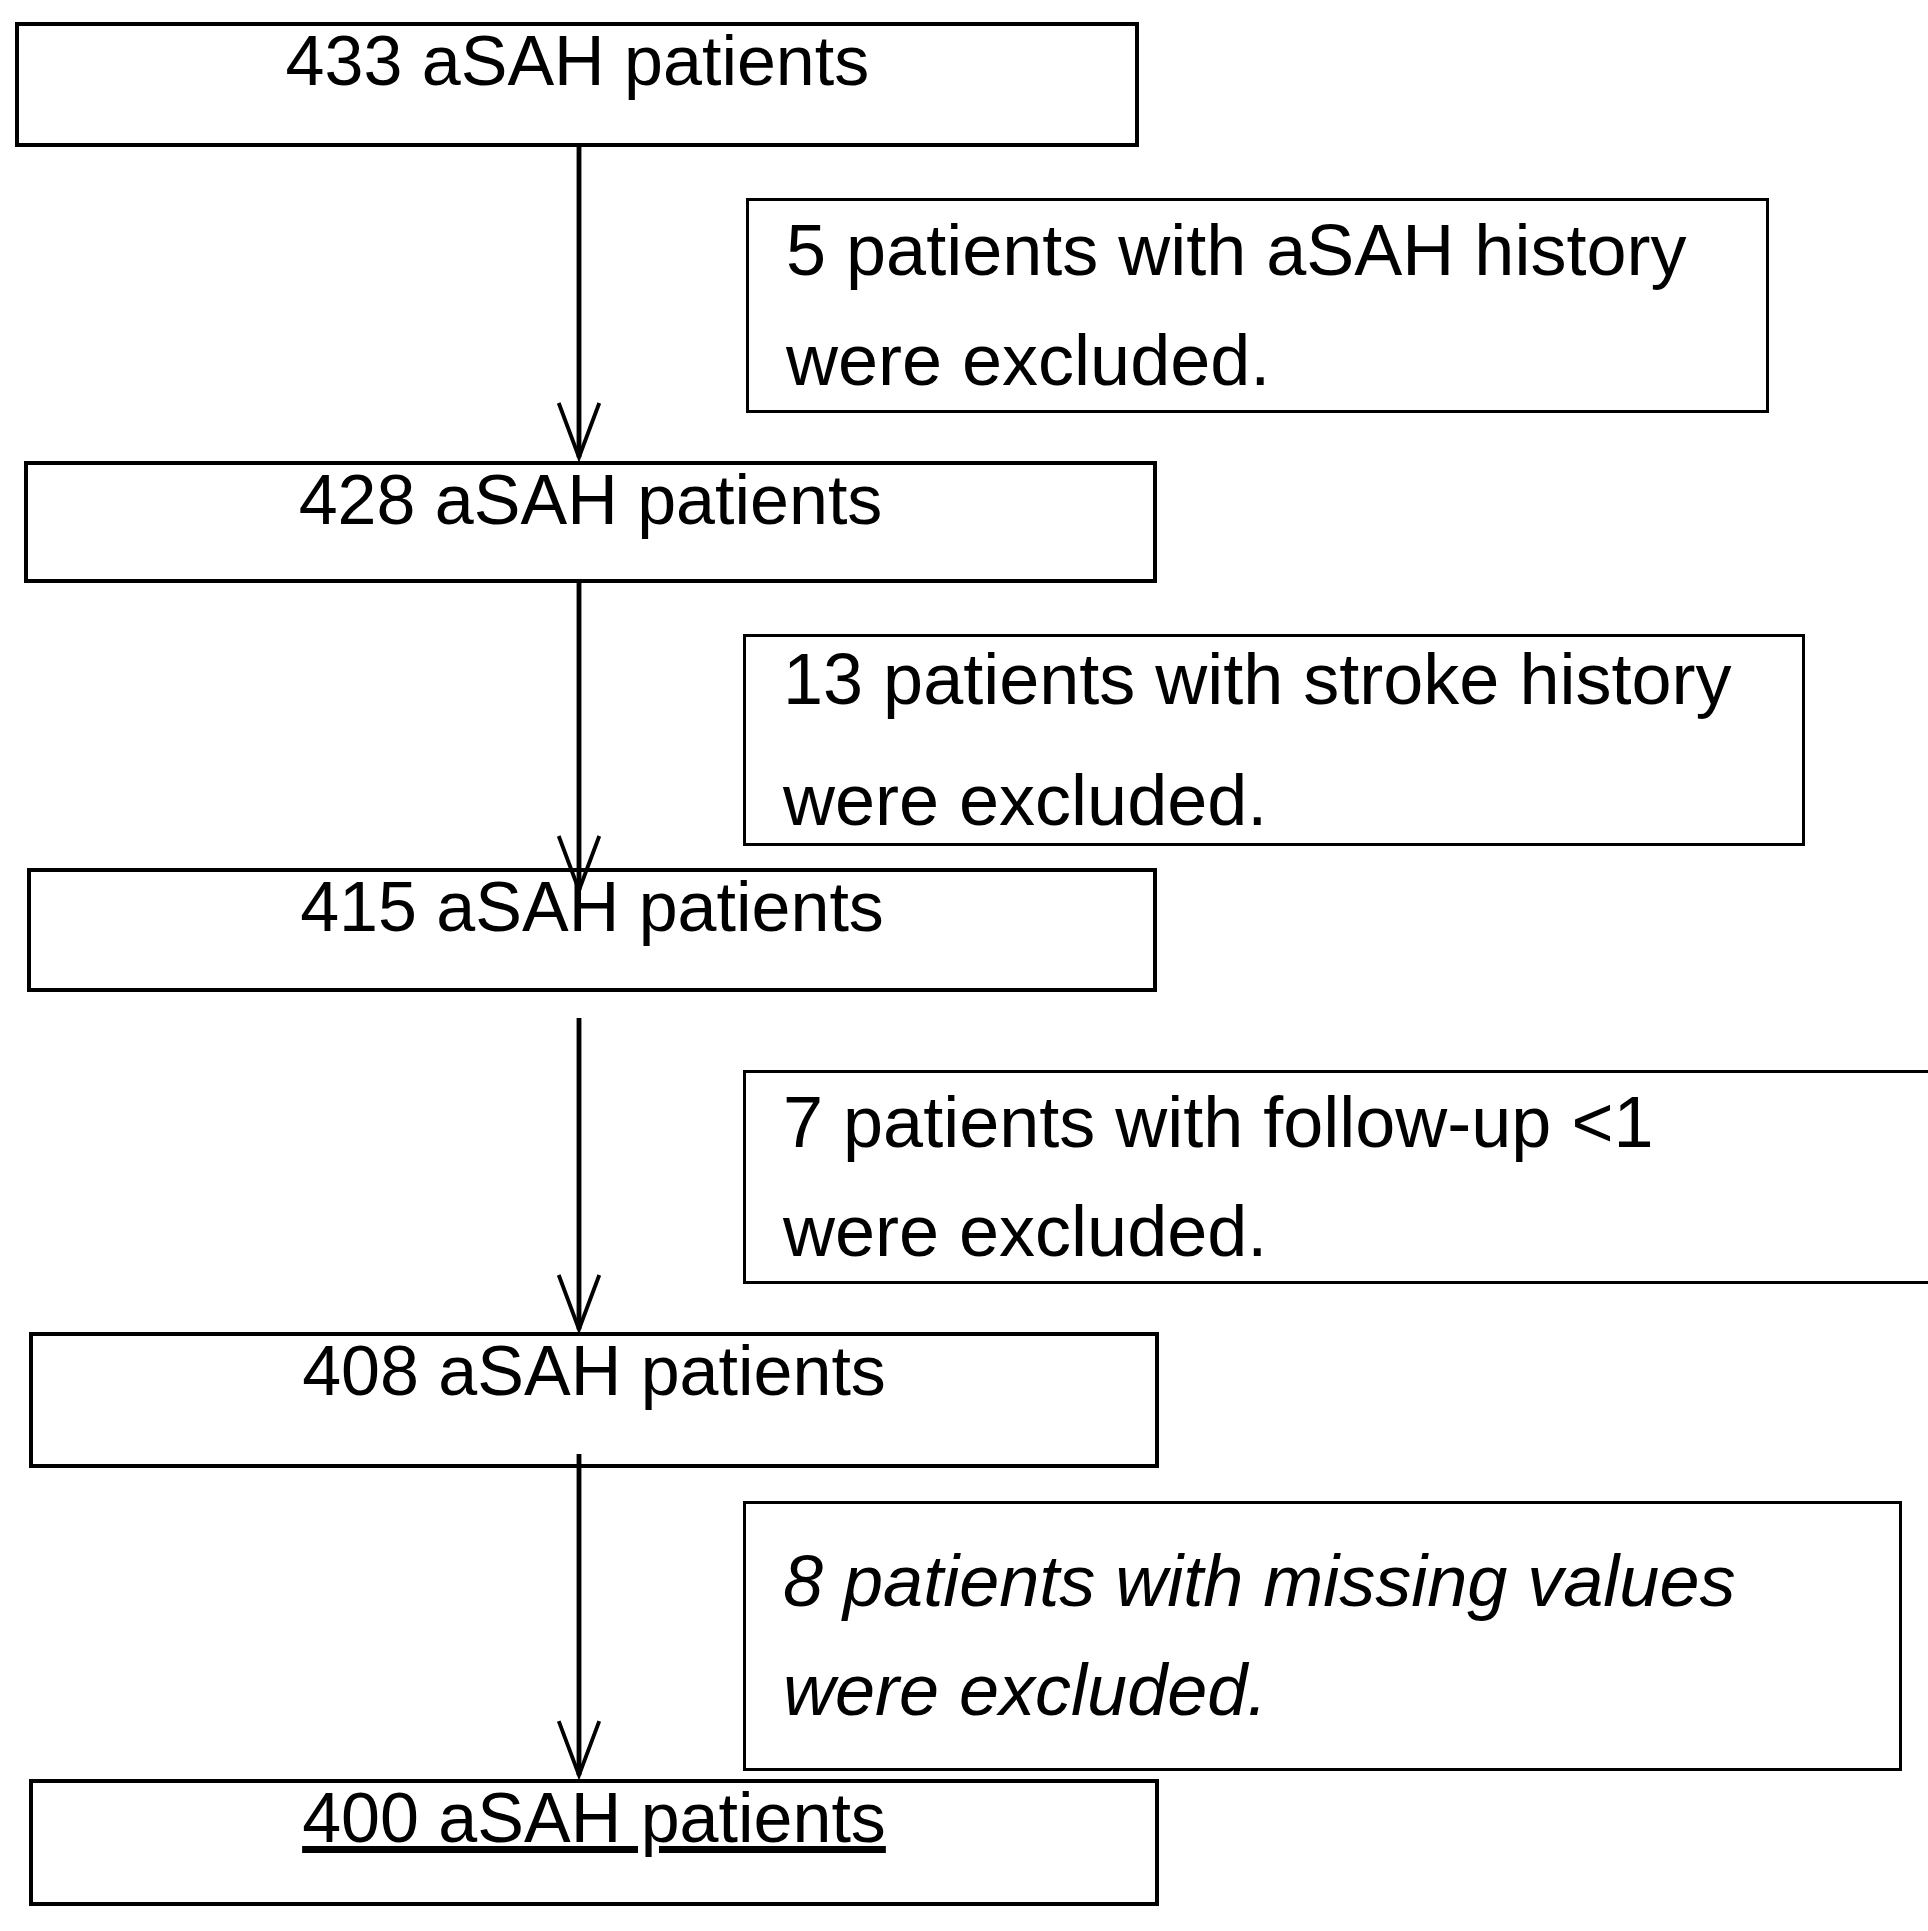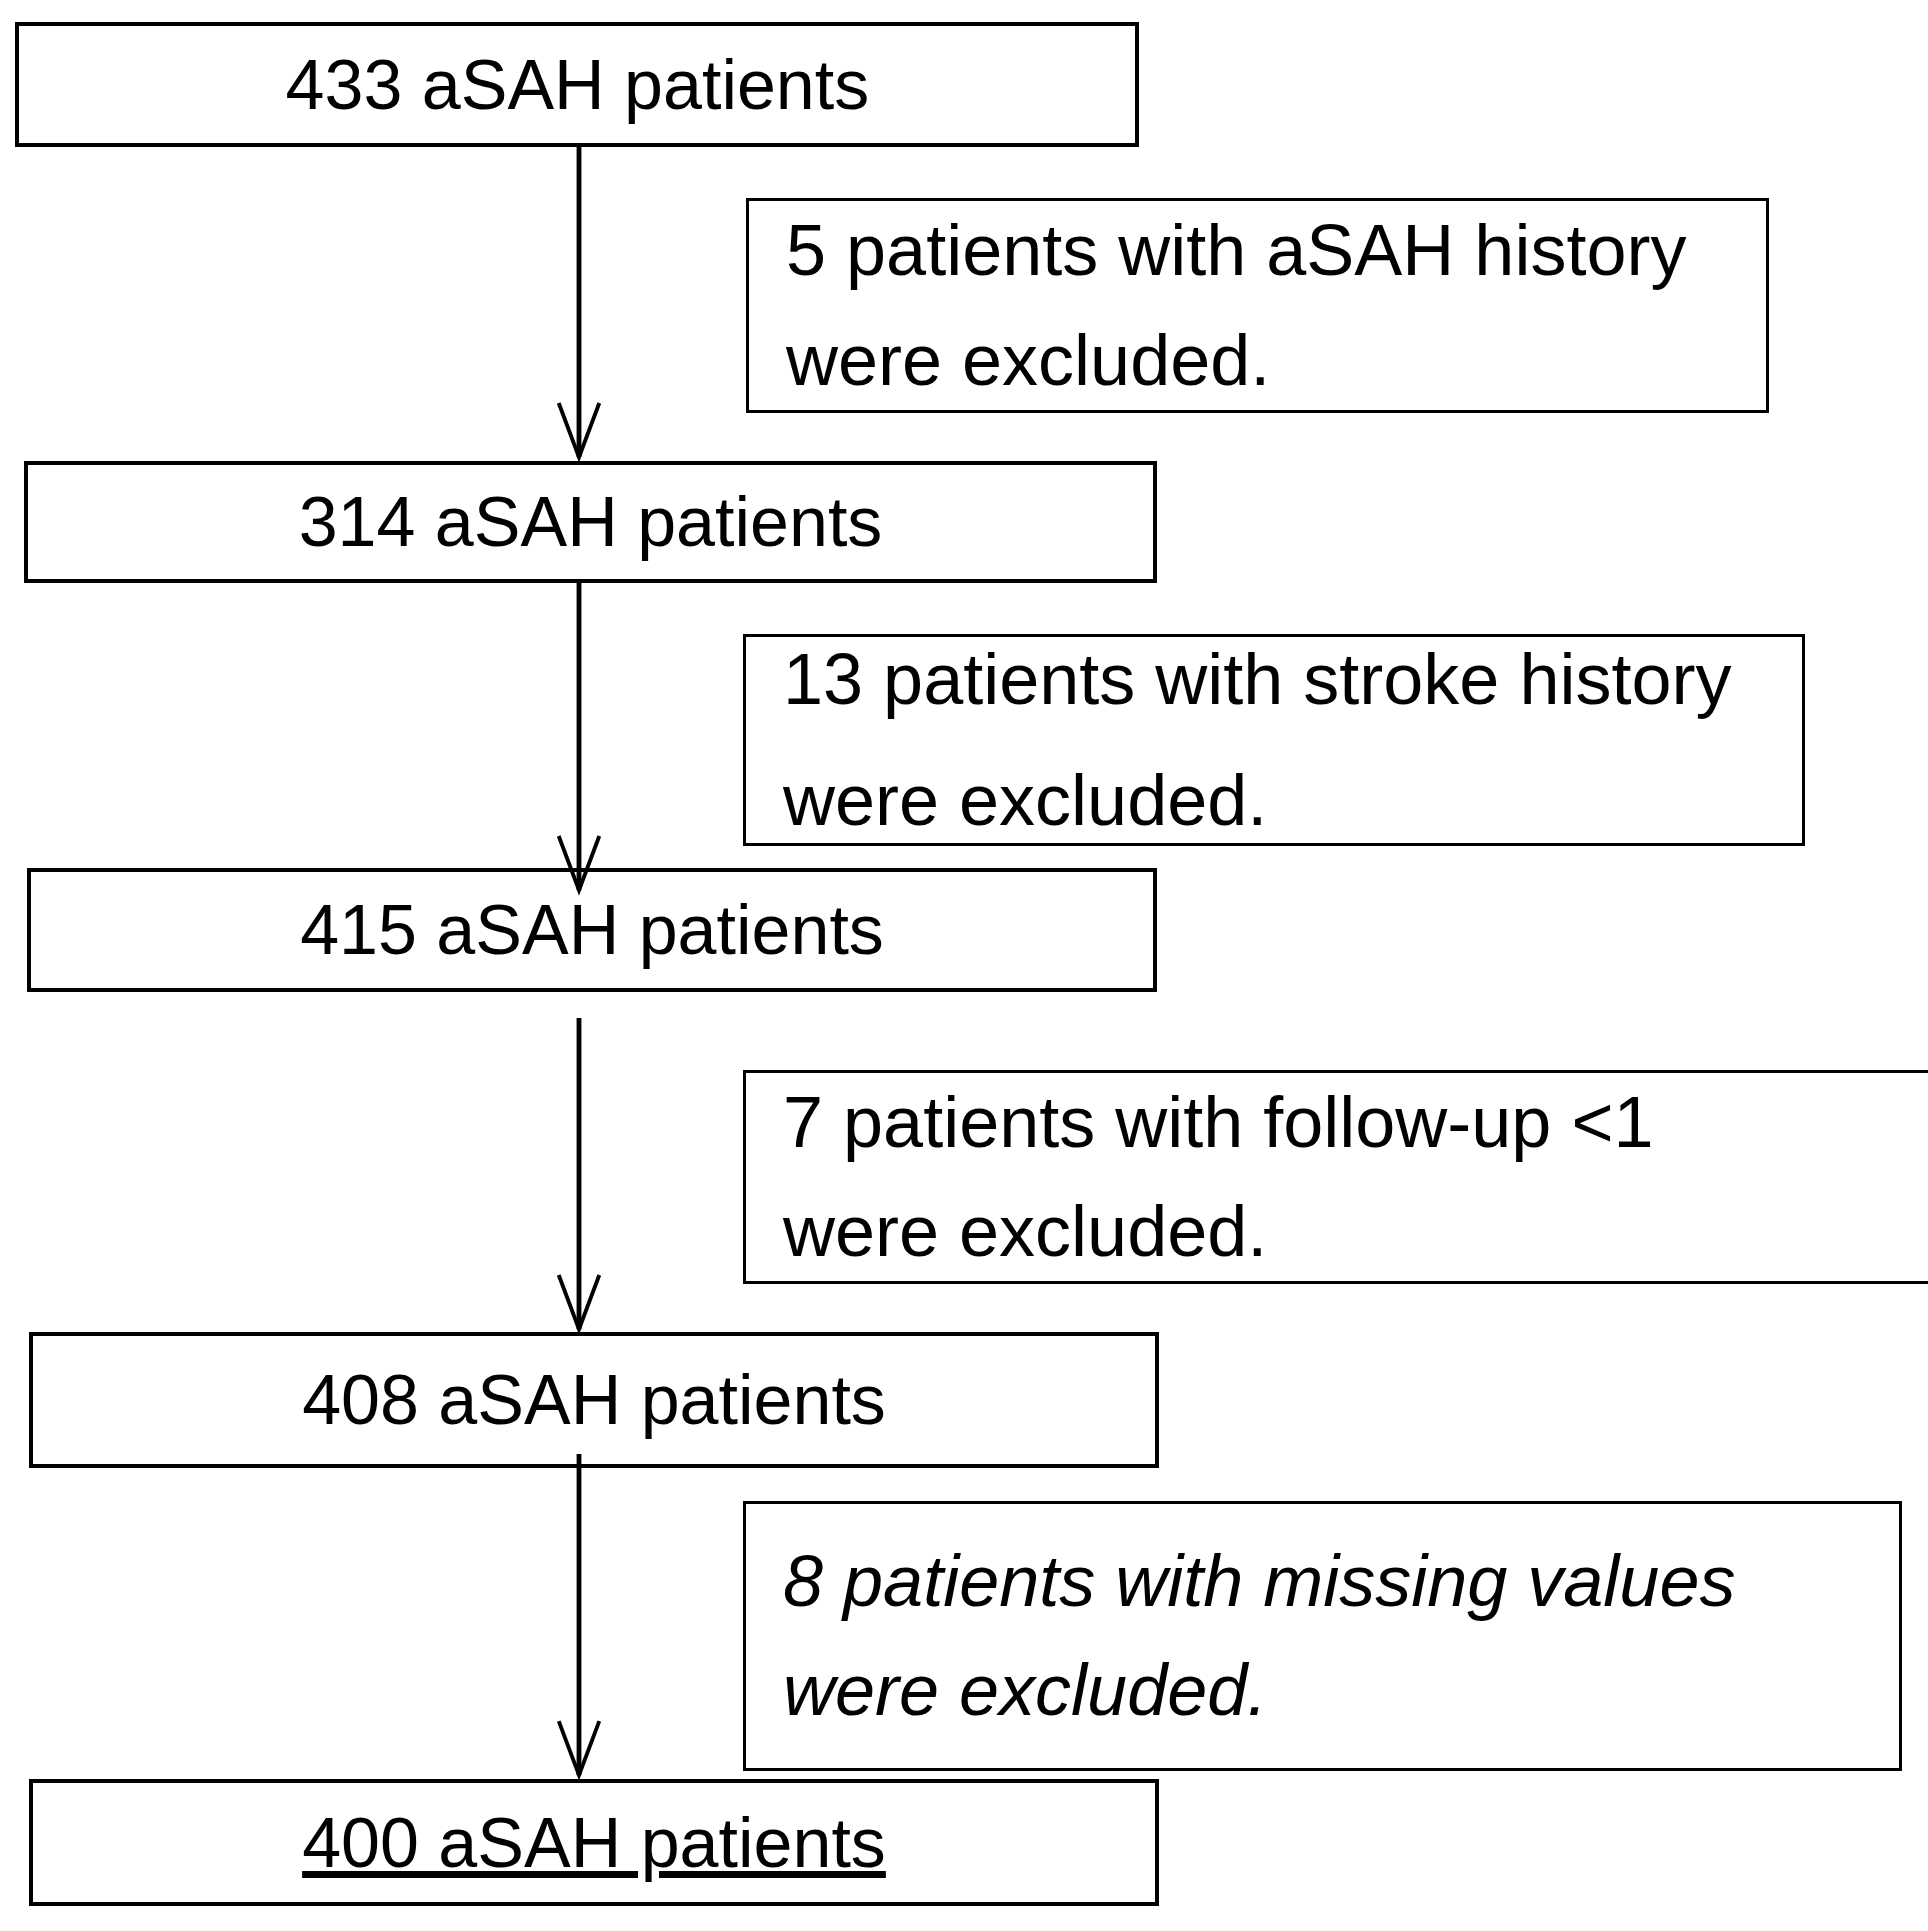--- a/index.html
+++ b/index.html
@@ -13,21 +13,20 @@
     height: 1931px;
     background: #ffffff;
     font-family: "Liberation Sans", sans-serif;
     color: #000000;
   }
   .flow-box {
     position: absolute;
     border: 4.8px solid #000000;
     background: #ffffff;
     display: flex;
-    align-items: center;
     justify-content: center;
     box-sizing: border-box;
   }
   .flow-box .label {
     font-size: 70px;
     line-height: 1;
     white-space: nowrap;
   }
   .excl-box {
     position: absolute;
@@ -52,21 +51,21 @@
 </head>
 <body>
 
 <div class="canvas">
 
   <div class="flow-box" style="left:15.4px;  top:22px;   width:1124px; height:125px;">
     <span class="label">433 aSAH patients</span>
   </div>
 
   <div class="flow-box" style="left:24px;  top:461px;  width:1133px; height:122px;">
-    <span class="label">314 aSAH patients</span>
+    <span class="label">428 aSAH patients</span>
   </div>
 
   <div class="flow-box" style="left:27px;  top:868px;  width:1130px; height:124px;">
     <span class="label">415 aSAH patients</span>
   </div>
 
   <div class="flow-box" style="left:29px;  top:1332px; width:1130px; height:136px;">
     <span class="label">408 aSAH patients</span>
   </div>
 

